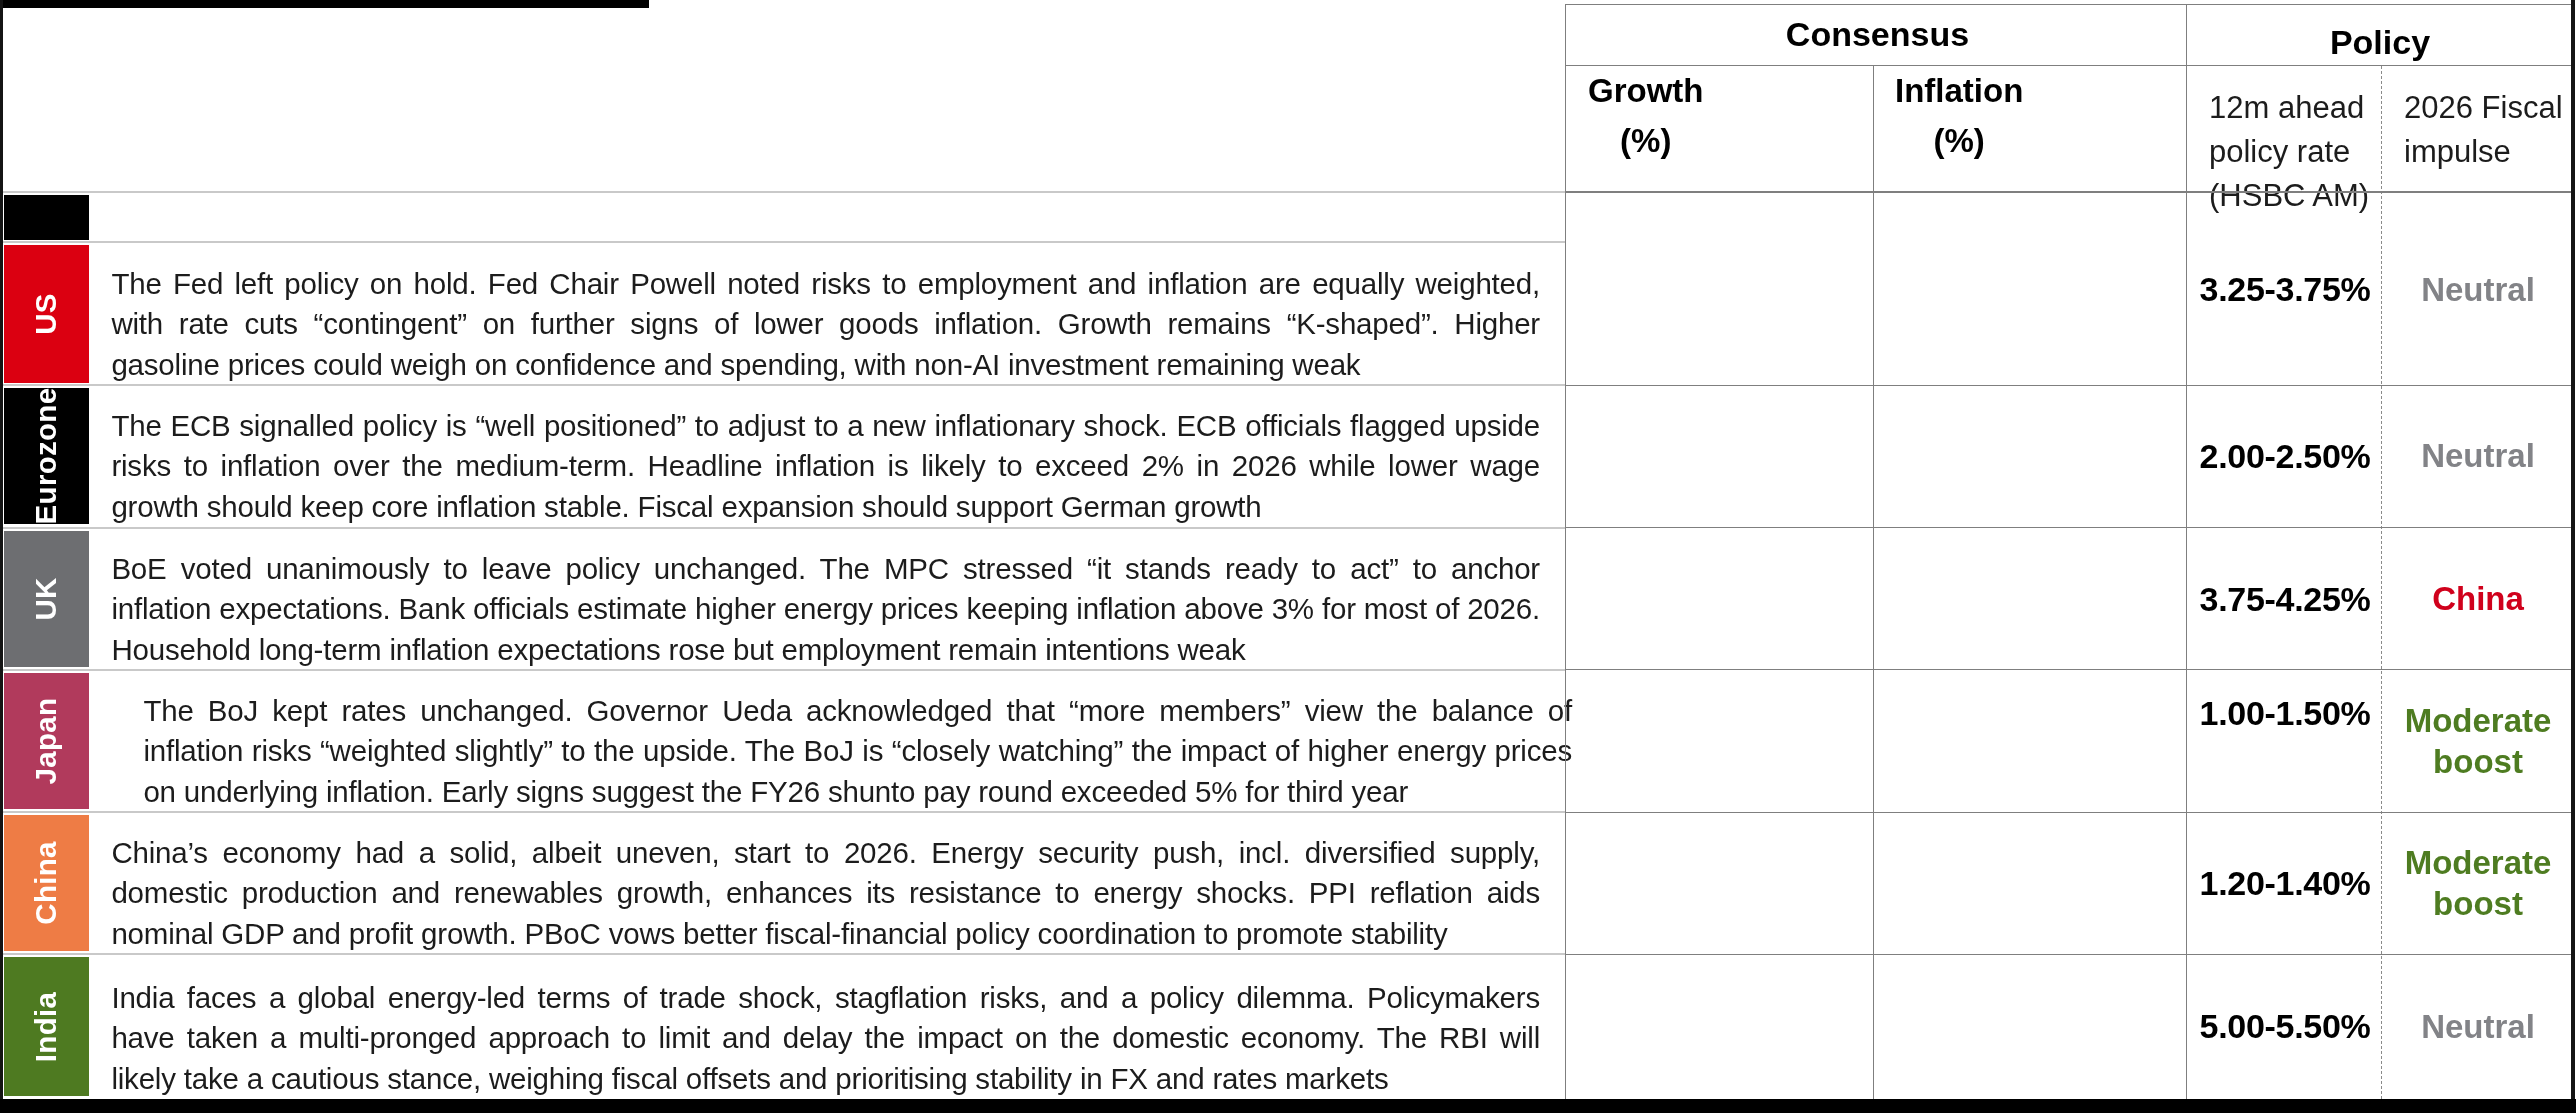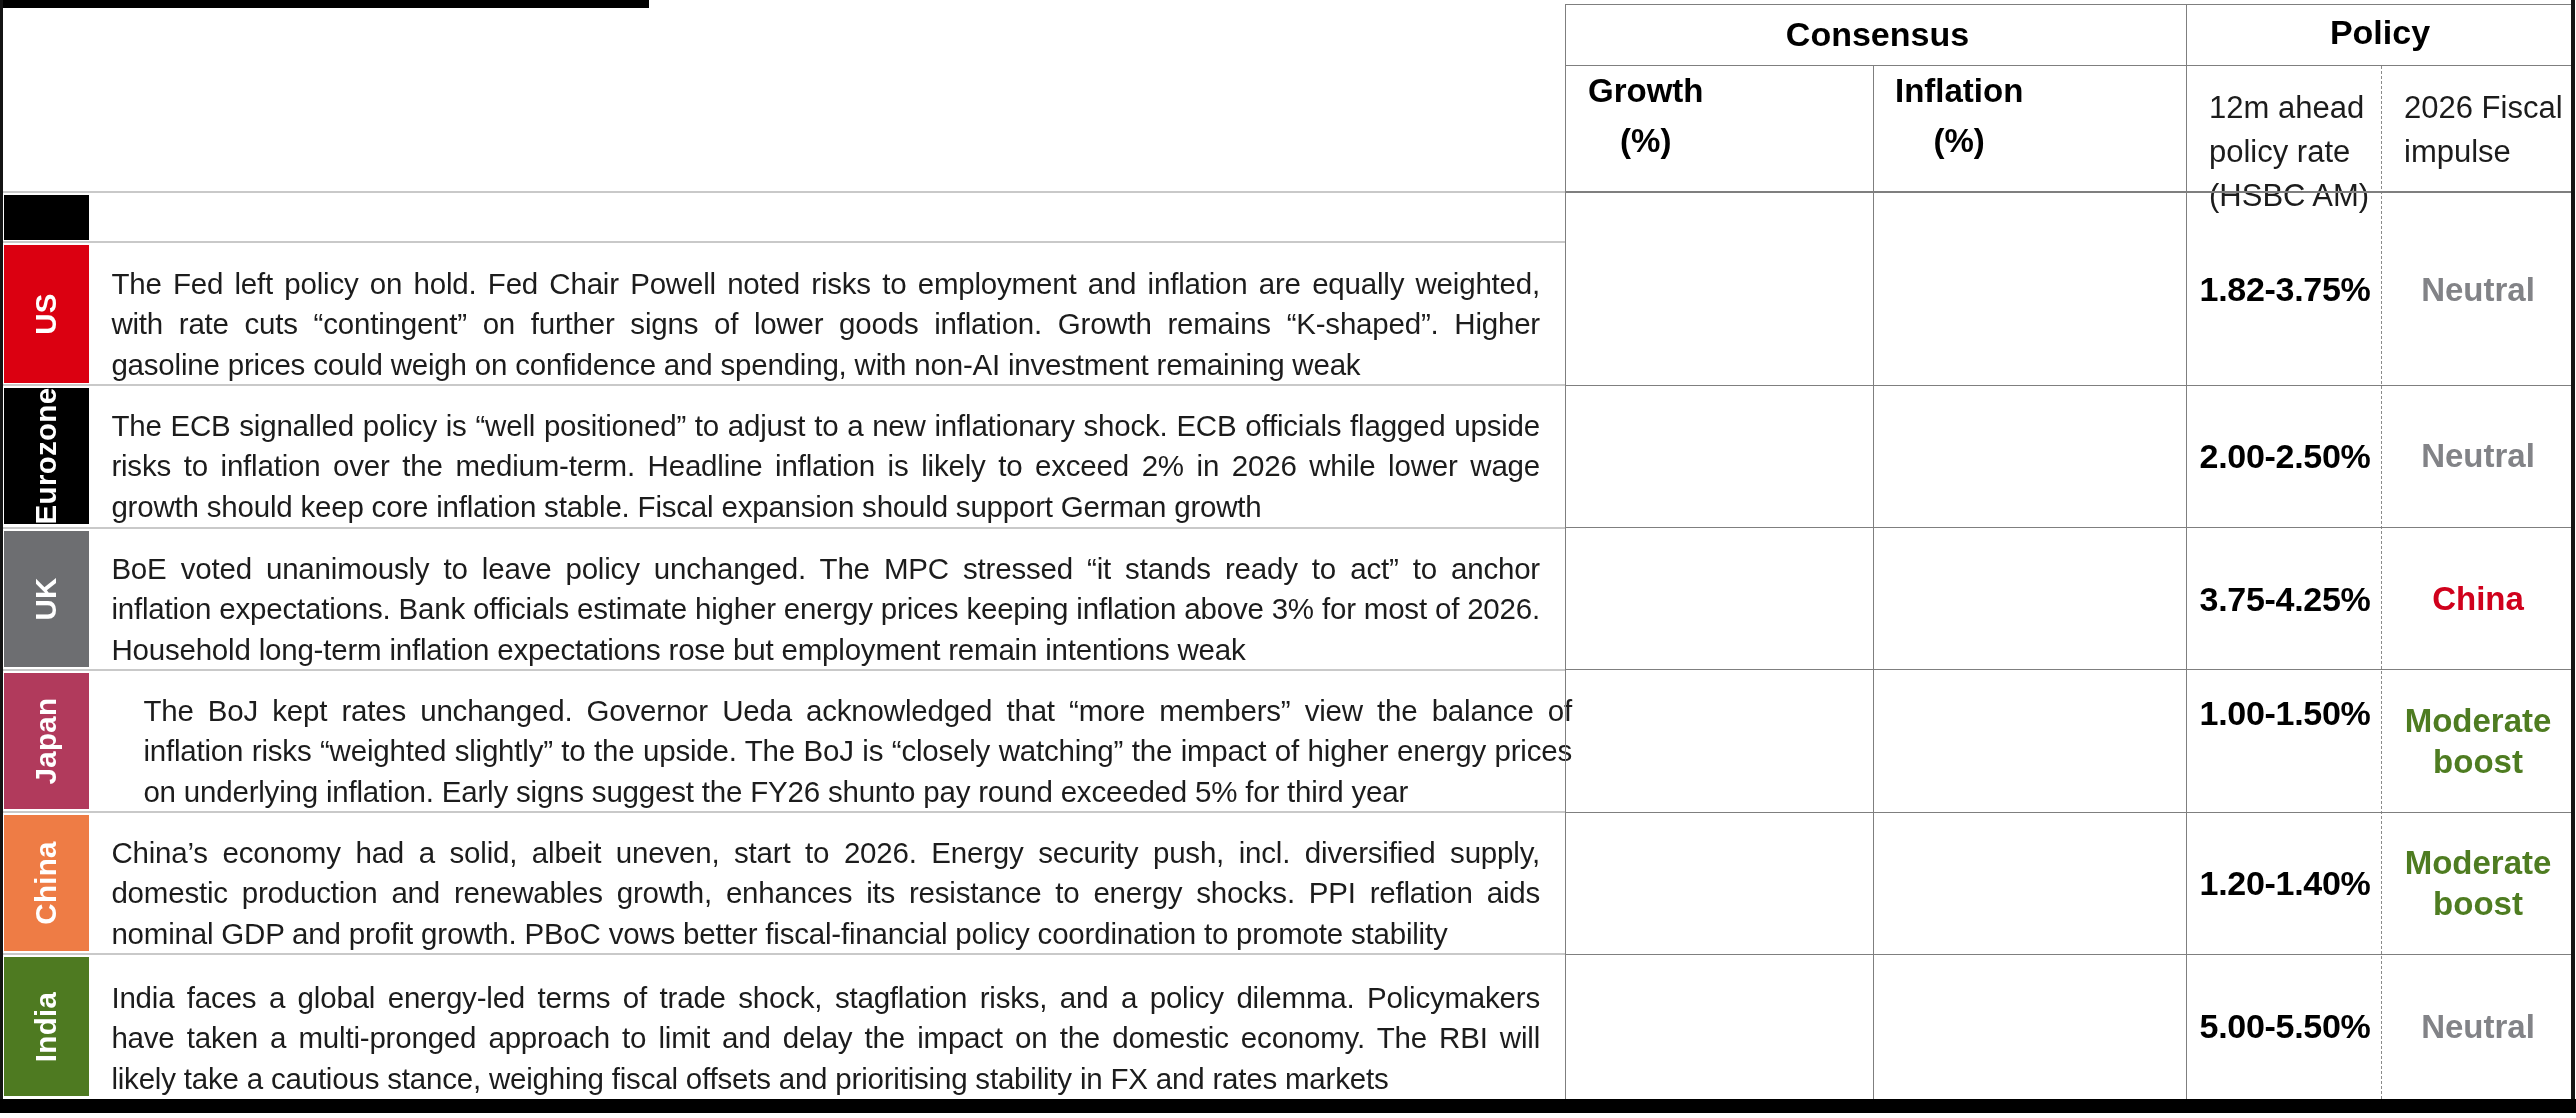--- a/index.html
+++ b/index.html
@@ -67,21 +67,21 @@
     white-space:pre-line;
     padding:20px 0 0 20px;
   }
 </style>
 </head>
 <body>
 
 <div class="stage">
 
   <div class="cell group-header" style="left:1567px;top:4.7px;width:621px;height:60px;">Consensus</div>
-  <div class="cell group-header" style="left:2188px;top:2px;width:384px;height:60px;">Policy</div>
+  <div class="cell group-header" style="left:2188px;top:12px;width:384px;height:60px;">Policy</div>
 
   <div class="cell col-header-ge" style="left:1567px;top:66px;width:308px;height:125px;">
     <span class="inner">Growth
 (%)</span>
   </div>
   <div class="cell col-header-ge" style="left:1874px;top:66px;width:313px;height:125px;">
     <span class="inner">Inflation
 (%)</span>
   </div>
   <div class="cell col-header-plain" style="left:2189px;top:66px;width:192px;height:125px;">12m ahead
@@ -94,21 +94,21 @@
 
   <div class="cell label-cell" style="top: 245px; height: 138px; background-color: rgb(219, 0, 17);">
     <span class="label-text">US</span>
   </div>
   <div class="cell desc-cell" style="top:242px;height:143px;">
     <p>The Fed left policy on hold. Fed Chair Powell noted risks to employment and inflation are equally weighted, with rate cuts “contingent” on further signs of lower goods inflation. Growth remains “K-shaped”. Higher gasoline prices could weigh on confidence and spending, with non-AI investment remaining weak</p>
   </div>
   <div class="cell value-cell empty-cell" style="left:1567px;top:194px;width:308px;height:191px;"></div>
   <div class="cell value-cell empty-cell" style="left:1875px;top:194px;width:311px;height:191px;"></div>
   <div class="cell value-cell" style="left:2189px;top:194px;width:192px;height:191px;">
-    <span class="rate-value">1.82-3.75%</span>
+    <span class="rate-value">3.25-3.75%</span>
   </div>
   <div class="cell value-cell" style="left:2384px;top:194px;width:188px;height:191px;">
     <span class="fiscal-value" style="color: rgb(130, 131, 135);">Neutral</span>
   </div>
 
   <div class="cell label-cell" style="top: 388px; height: 136px; background-color: rgb(0, 0, 0);">
     <span class="label-text">Eurozone</span>
   </div>
   <div class="cell desc-cell" style="top:385px;height:142px;">
     <p>The ECB signalled policy is “well positioned” to adjust to a new inflationary shock. ECB officials flagged upside risks to inflation over the medium-term. Headline inflation is likely to exceed 2% in 2026 while lower wage growth should keep core inflation stable. Fiscal expansion should support German growth</p>

